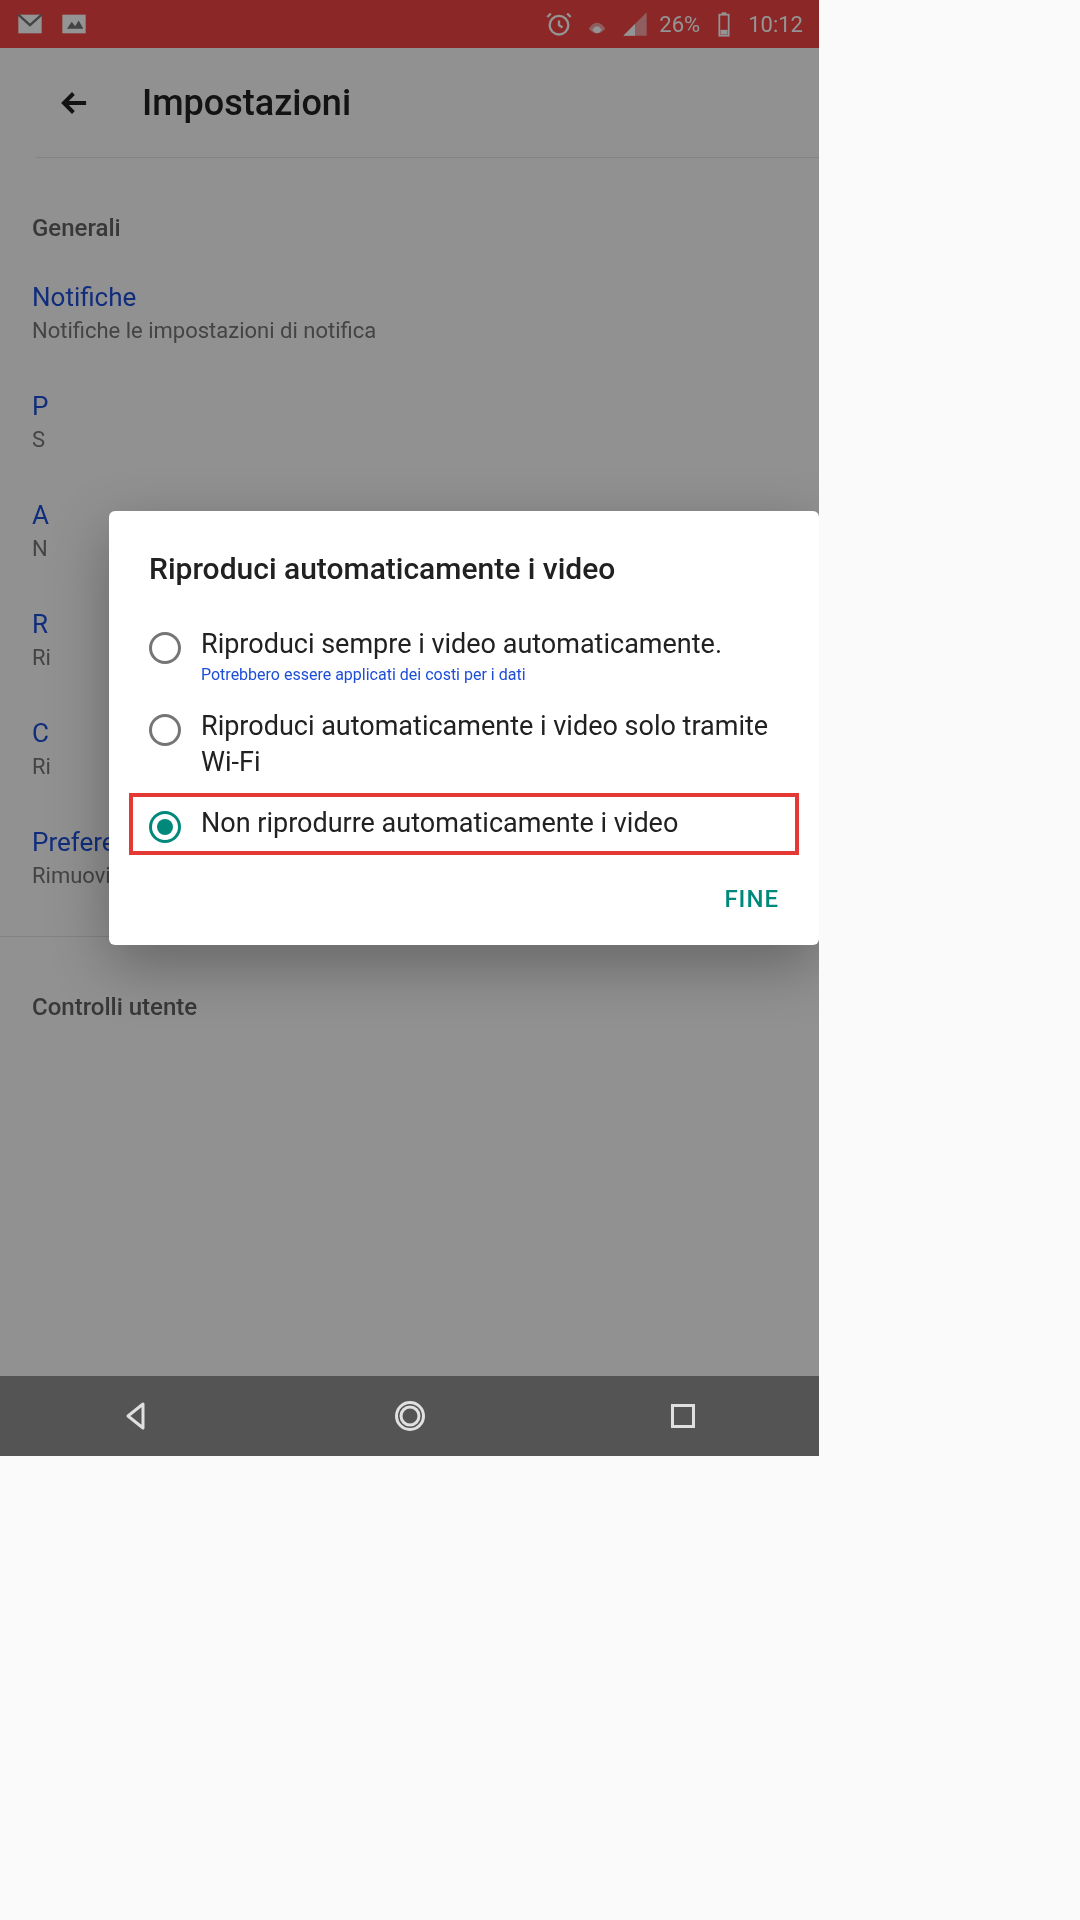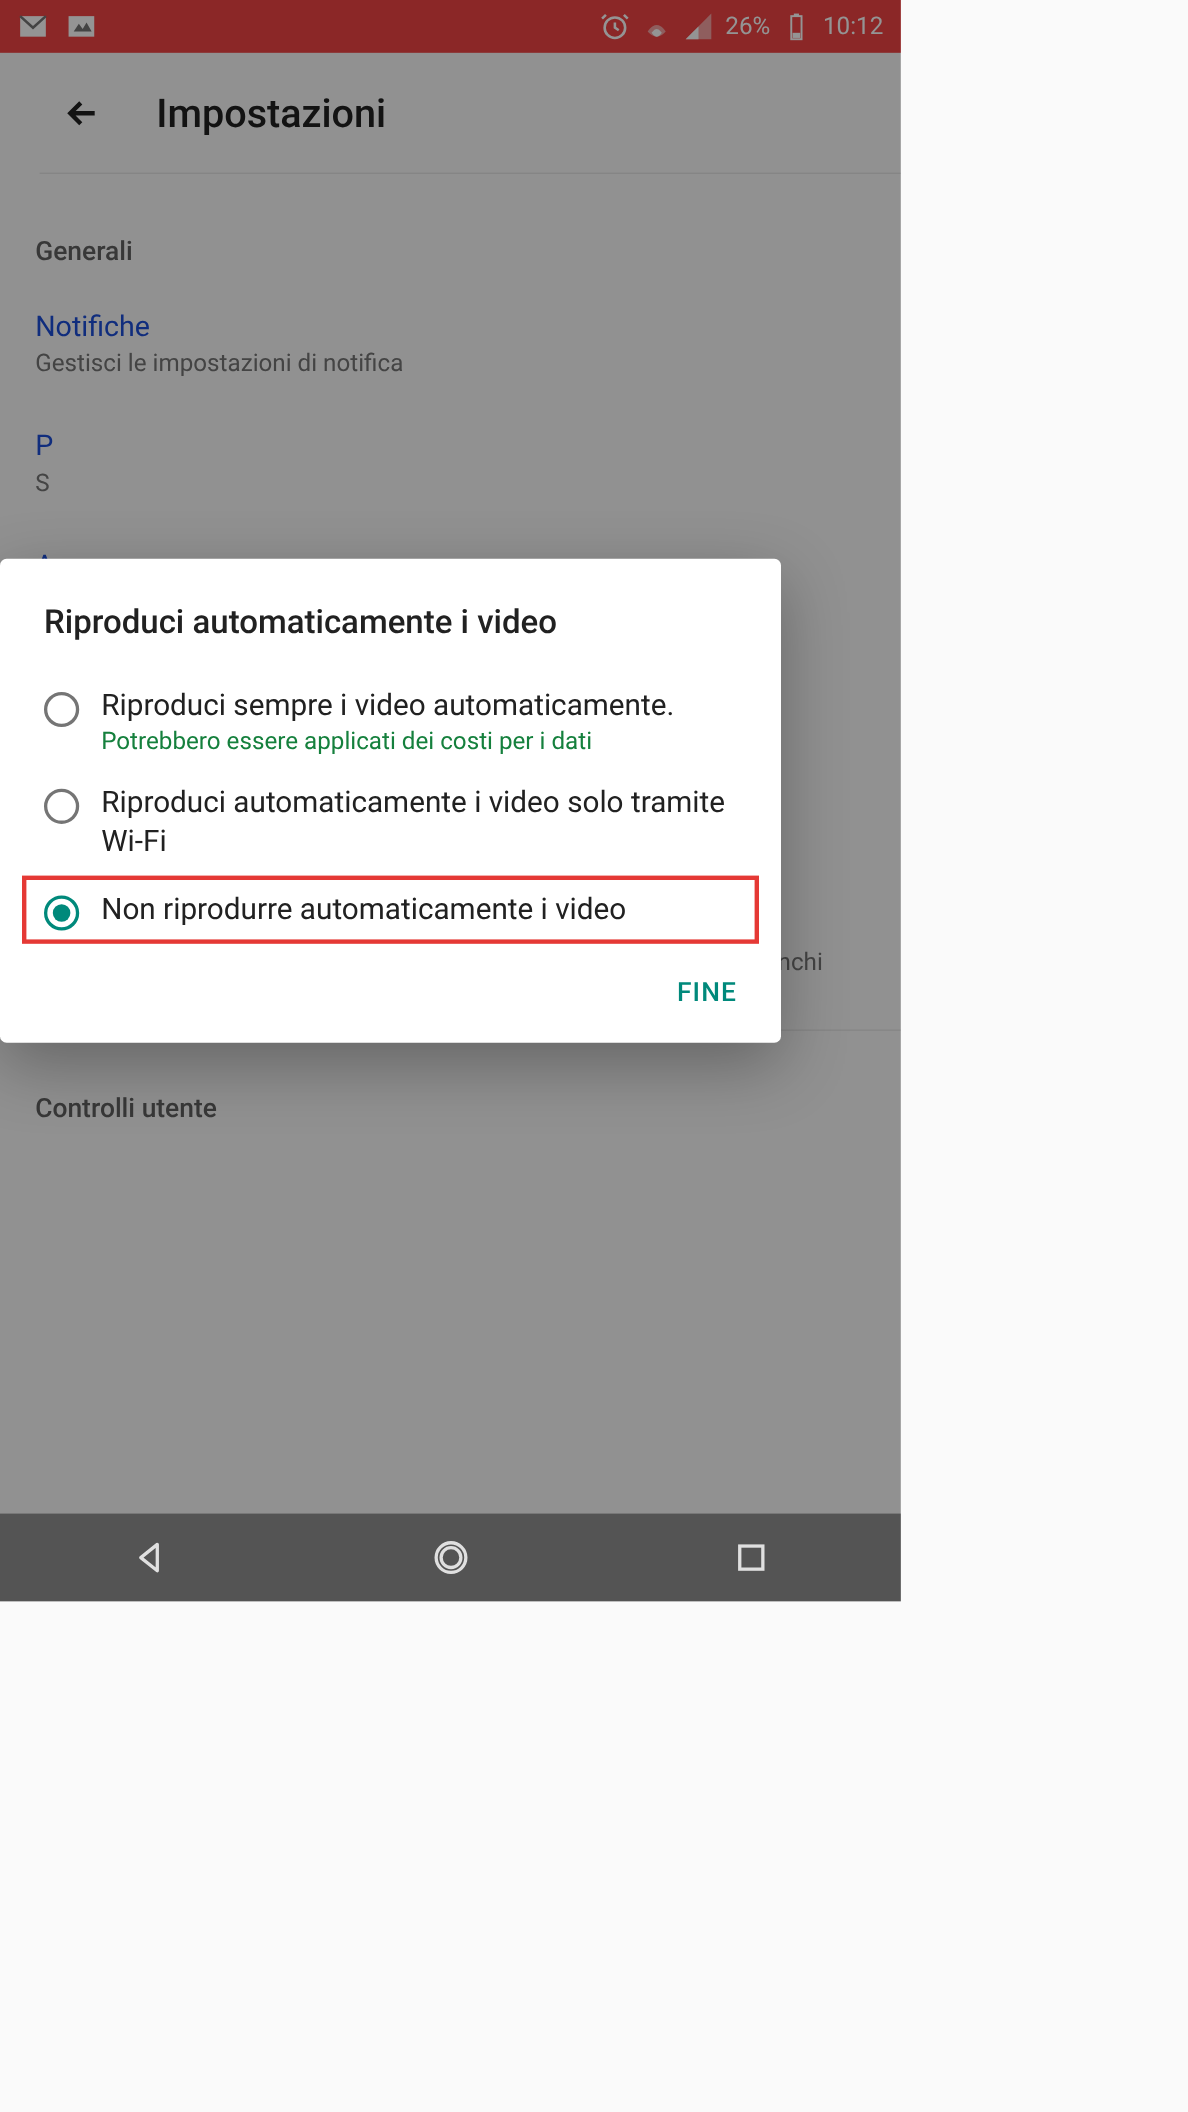--- a/index.html
+++ b/index.html
@@ -85,21 +85,22 @@
       height: 1px;
       background: #e0e0e0;
       margin: 0 -32px;
     }
     .overlay {
       position: absolute;
       inset: 0;
       background: rgba(0,0,0,0.42);
       display: flex;
       align-items: center;
-      justify-content: flex-start;
+      justify-content: flex-end;
+      padding-left: 44px;
     }
     .behind {
       position: absolute;
       inset: 0;
     }
     .dialog {
       width: 710px;
       background: #fff;
       border-radius: 6px;
       padding: 40px 0 20px 0;
@@ -143,22 +144,22 @@
     }
     .radio-text {
       flex: 1;
     }
     .radio-label {
       font-size: 27px;
       color: #212121;
       line-height: 1.35;
     }
     .radio-sublabel {
-      font-size: 22px;
-      color: #15803d;
+      font-size: 16px;
+      color: #1d4ed8;
       margin-top: 2px;
     }
     .highlight-box {
       border: 4px solid #e53935;
       margin: 0 20px;
       padding: 8px 16px;
     }
     .highlight-box .radio-option {
       padding: 0;
     }
@@ -250,21 +251,21 @@
         </svg>
     </span>
     <span class="app-title">Impostazioni</span>
   </div>
 
   <div class="content">
     <div class="section-header">Generali</div>
 
     <div class="setting-item">
       <div class="setting-title">Notifiche</div>
-      <div class="setting-subtitle">Gestisci le impostazioni di notifica</div>
+      <div class="setting-subtitle">Notifiche le impostazioni di notifica</div>
     </div>
 
     <div class="setting-item">
       <div class="setting-title">P</div>
       <div class="setting-subtitle">S</div>
     </div>
 
     <div class="setting-item">
       <div class="setting-title">A</div>
       <div class="setting-subtitle">N</div>

